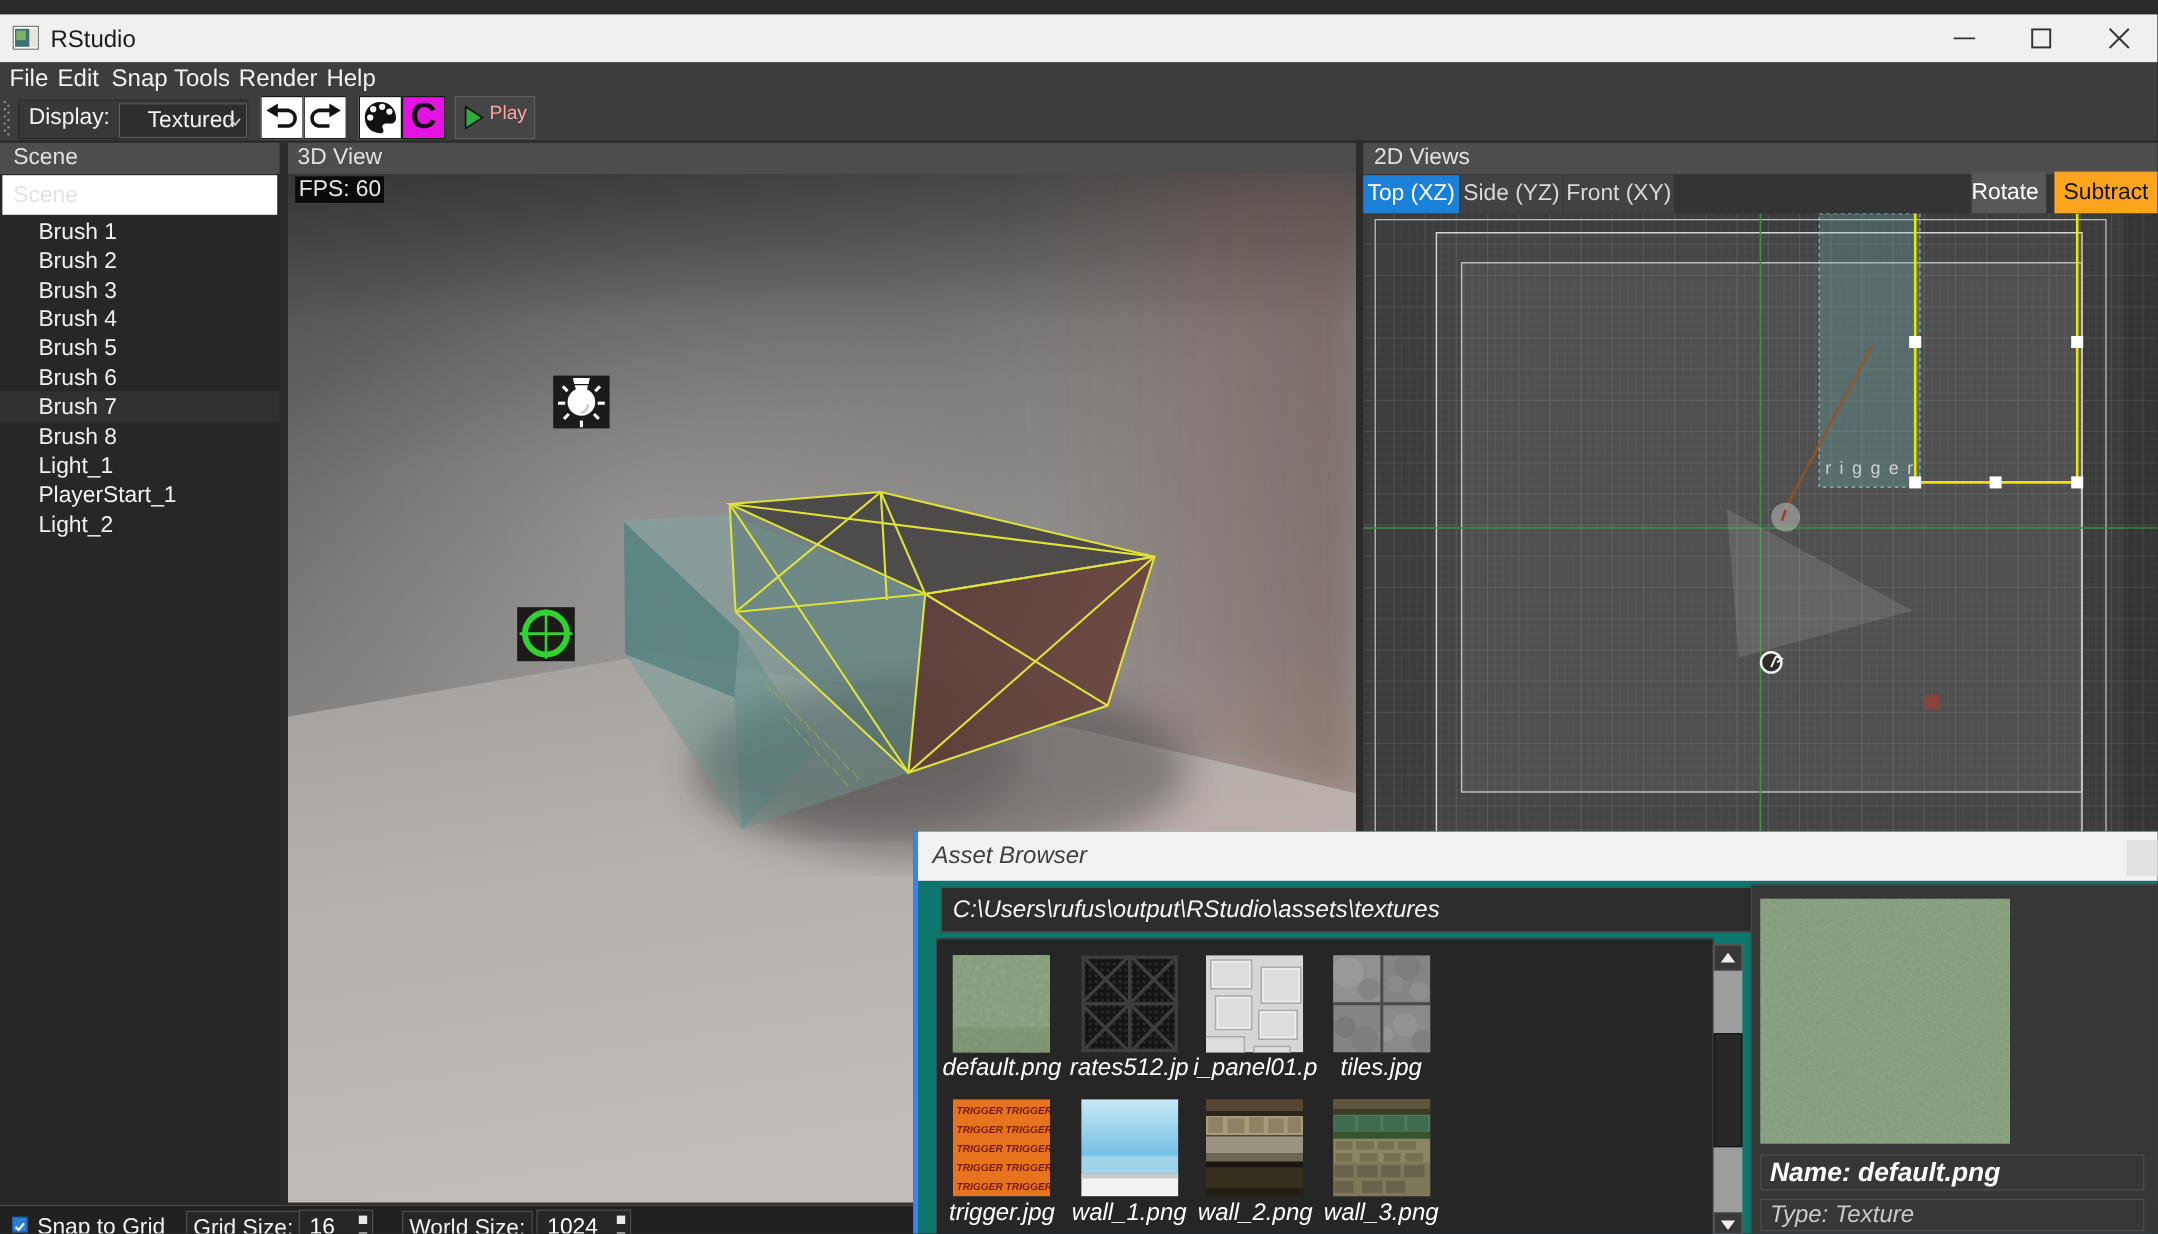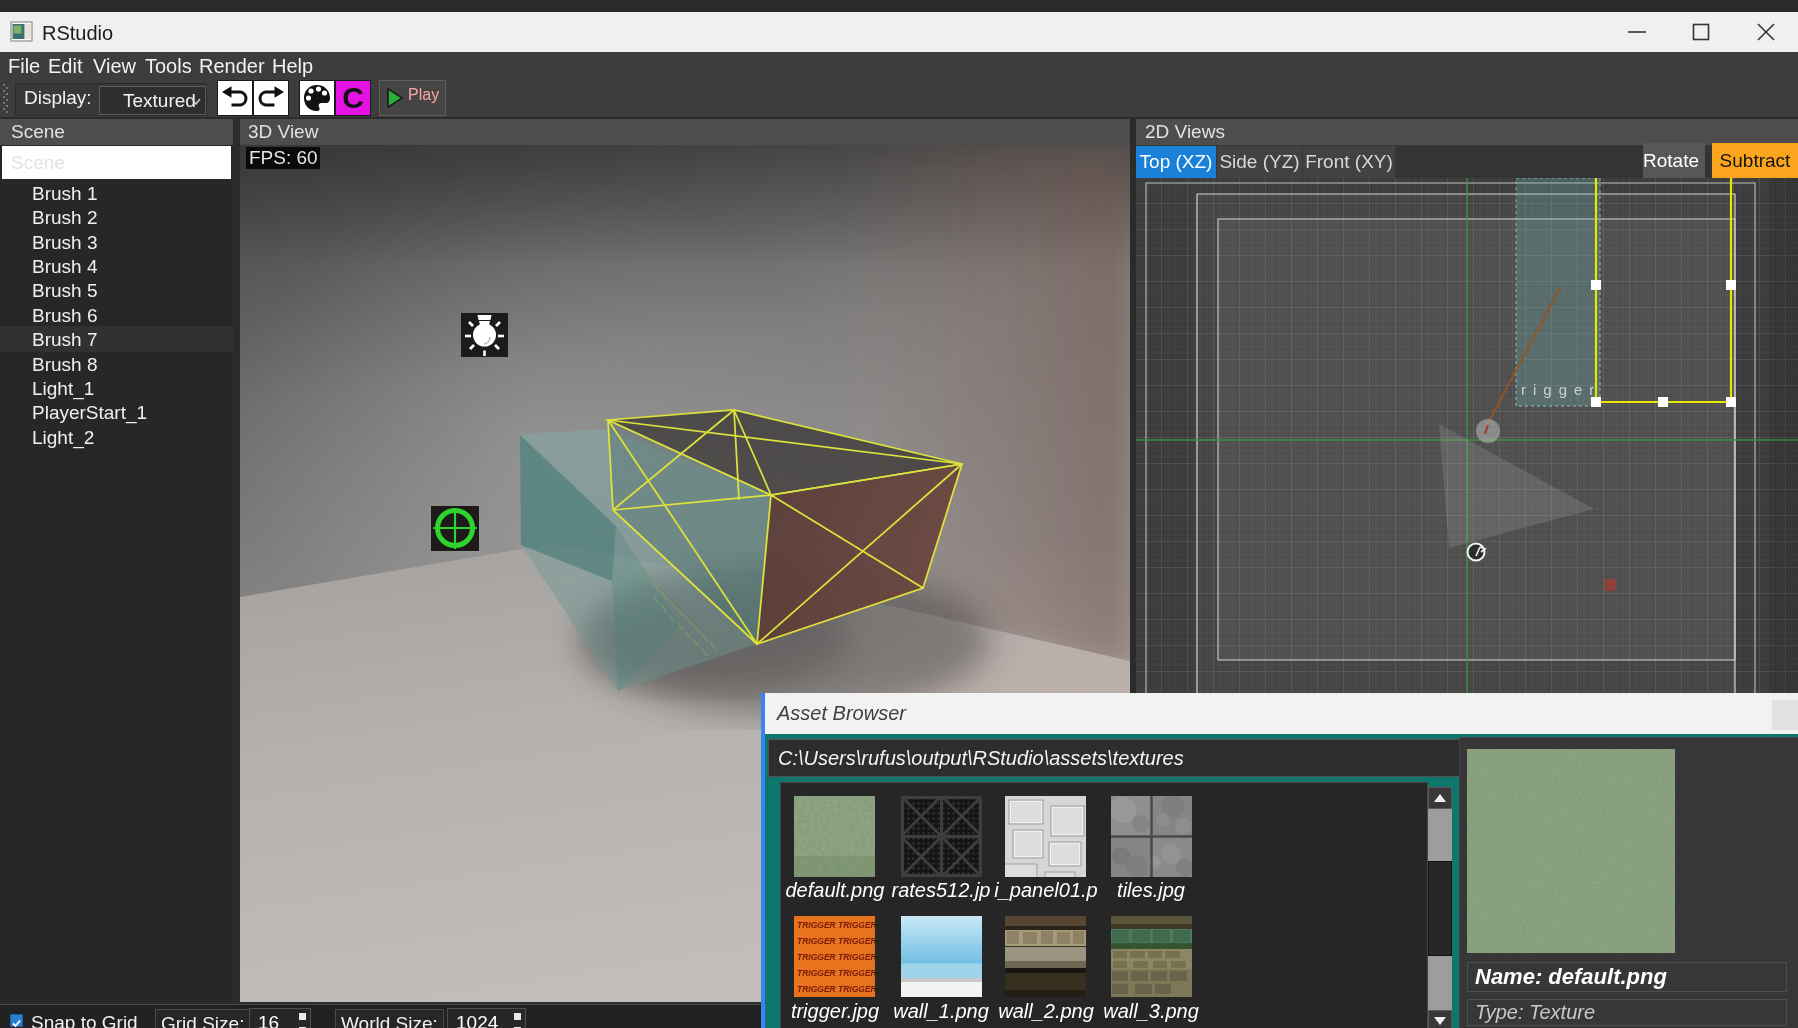--- a/index.html
+++ b/index.html
@@ -60,21 +60,21 @@
       <line x1="8" y1="20" x2="26" y2="20" stroke="#333" stroke-width="1.6"></line>
       <rect x="73.5" y="12.5" width="15" height="15" fill="none" stroke="#333" stroke-width="1.6"></rect>
       <line x1="138" y1="12" x2="154" y2="28" stroke="#333" stroke-width="1.6"></line>
       <line x1="154" y1="12" x2="138" y2="28" stroke="#333" stroke-width="1.6"></line>
     </svg>
   </div>
 
   <div class="abs" id="menublock">
     <div class="menuitem" style="left:8px">File</div>
     <div class="menuitem" style="left:48px">Edit</div>
-    <div class="menuitem" style="left:93px">View</div>
+    <div class="menuitem" style="left:93px">Snap</div>
     <div class="menuitem" style="left:145px">Tools</div>
     <div class="menuitem" style="left:199px">Render</div>
     <div class="menuitem" style="left:272px">Help</div>
 
     <svg class="abs" style="left:2px;top:30px" width="8" height="34" viewBox="0 0 8 34">
       <g fill="#8a8a8a">
           <circle cx="2" cy="3" r="1"></circle>
           <circle cx="5" cy="6" r="1"></circle>
           <circle cx="2" cy="9" r="1"></circle>
           <circle cx="5" cy="12" r="1"></circle>
@@ -364,21 +364,21 @@
         <rect x="3" y="17" width="7" height="7" fill="#e8e8e8"></rect>
       </svg>
   </div>
 
   <div class="abs" id="assetwin">
     <div id="assethead">
       <div class="t">Asset Browser</div>
       <div class="abs" style="left:1007px;top:7px;width:27px;height:30px;background:#e2e2e2"></div>
     </div>
 
-    <div class="abs" style="left:3px;top:46px;width:796px;height:38px;background:#2d2d2d;border:1px solid #505050;color:#f5f5f5;font-size:20px;line-height:36px;padding-left:9px">C:\Users\rufus\output\RStudio\assets\textures</div>
+    <div class="abs" style="left:19px;top:46px;width:796px;height:38px;background:#2d2d2d;border:1px solid #505050;color:#f5f5f5;font-size:20px;line-height:36px;padding-left:9px">C:\Users\rufus\output\RStudio\assets\textures</div>
 
     <div class="abs" style="left:15px;top:89px;width:648px;height:258px;background:#262626;border:1px solid #454545;border-bottom:none"></div>
 
     <div class="tile" style="left:29px;top:103px;background:#7e9873">
       <svg width="81" height="81" viewBox="0 0 81 81">
         <rect width="81" height="81" fill="#7e9873"></rect>
         <rect width="81" height="81" fill="#7e9873" filter="url(#ntex2)"></rect>
         <defs>
             <filter id="ntex2">
               <feTurbulence type="fractalNoise" baseFrequency="0.25" numOctaves="2" result="n"></feTurbulence>

